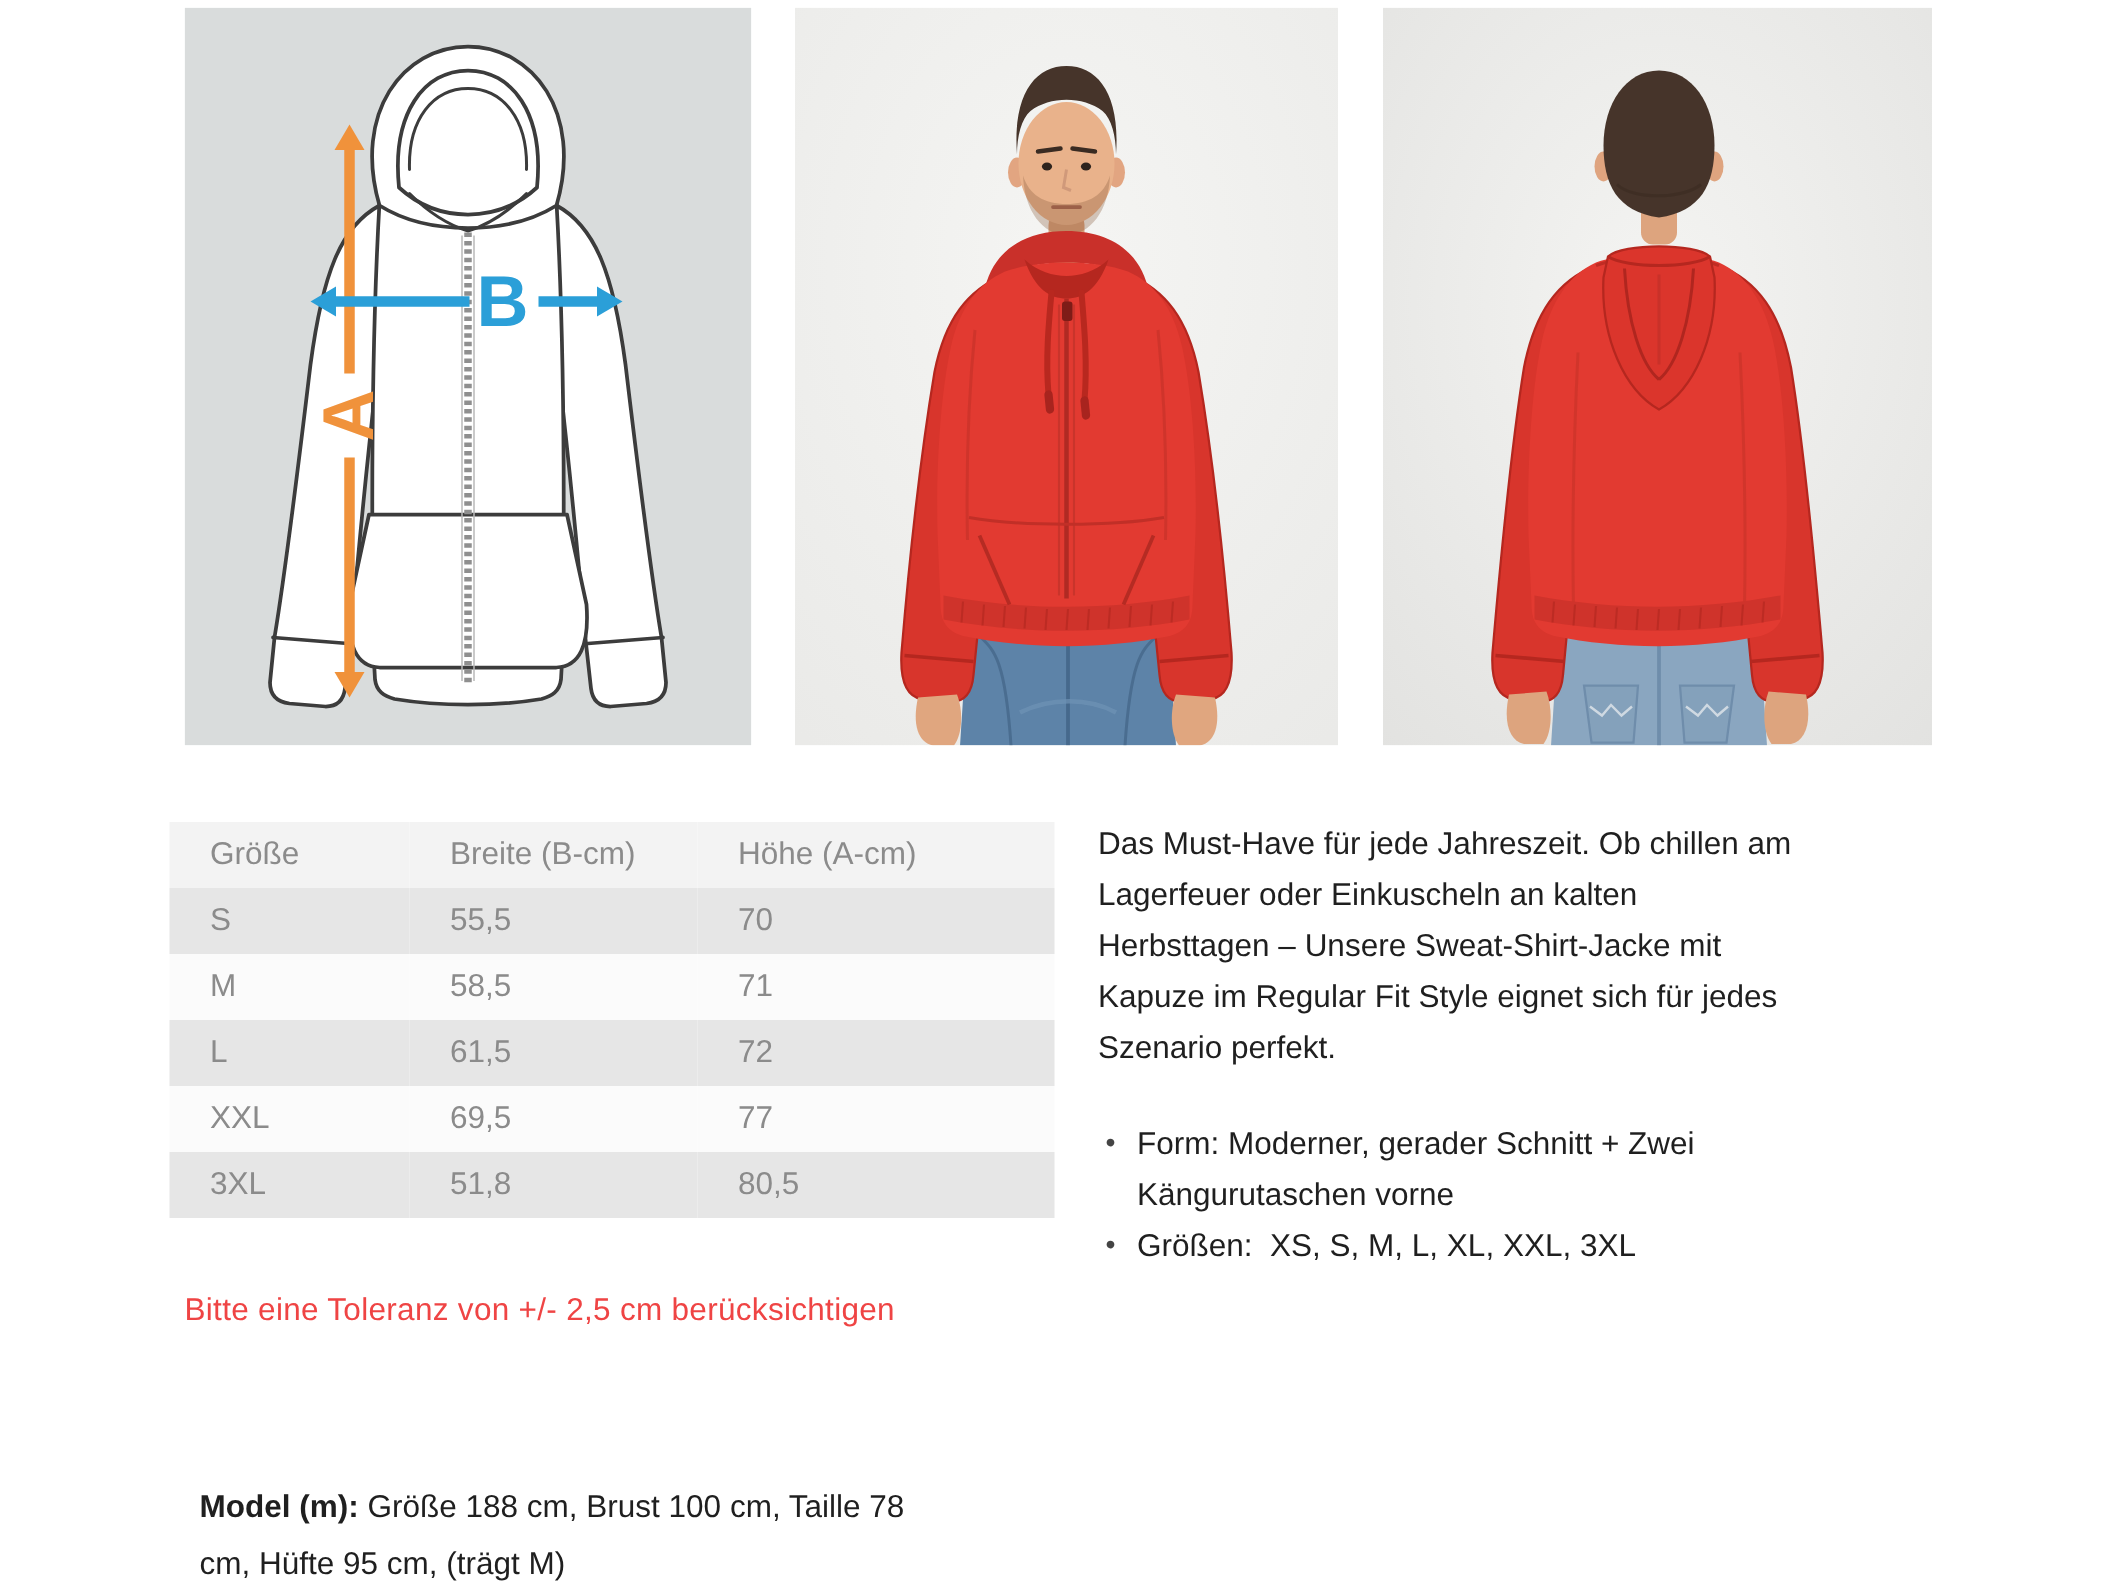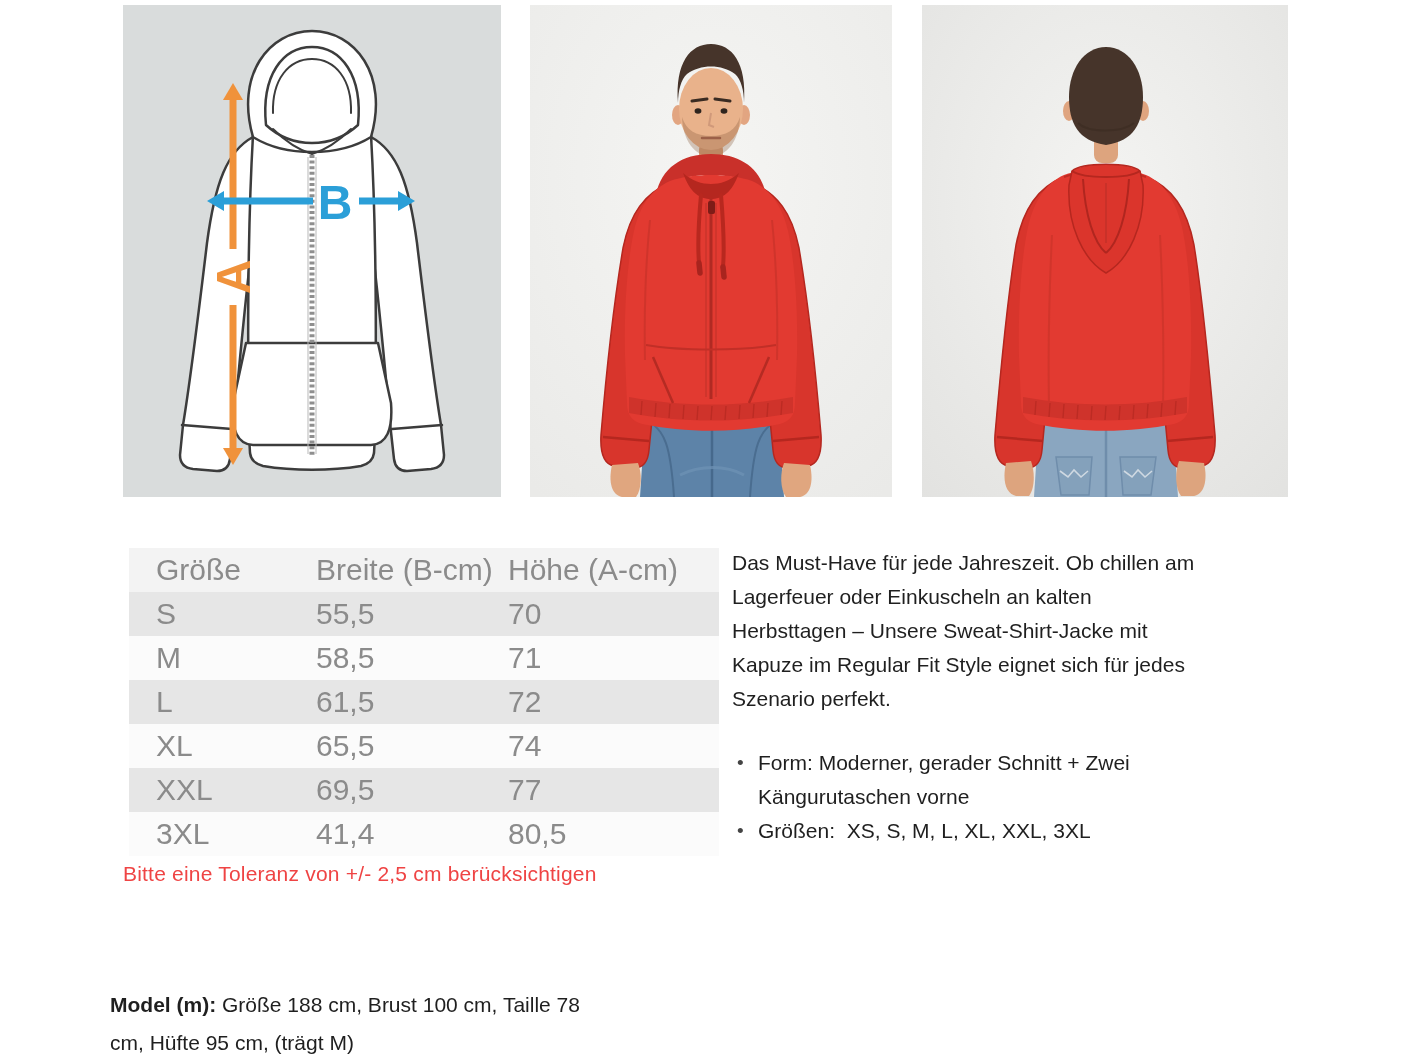--- a/index.html
+++ b/index.html
@@ -11,40 +11,40 @@
     color:#212121;
   }
   .panel { position:absolute; top:5px; height:492px; overflow:hidden; }
   .panel svg { display:block; width:100%; height:100%; }
   .panel-diagram { left:123px; width:378px; }
   .panel-front   { left:530px; width:362px; }
   .panel-back    { left:922px; width:366px; }
 
   
   .size-table {
-    position:absolute; left:129px; top:548px; width:590px;
+    position:absolute; left:113px; top:548px; width:590px;
     border-collapse:collapse; table-layout:fixed;
-    font-size:30px; color:#8b8b8b;
+    font-size:21px; color:#8b8b8b;
   }
   .size-table col.c1 { width:160px; }
   .size-table col.c2 { width:192px; }
   .size-table th, .size-table td {
     height:44px; font-weight:normal; text-align:left; vertical-align:middle;
     padding:0 0 0 27px; white-space:nowrap;
   }
   .size-table thead tr { background:#f3f3f3; }
   .size-table tbody tr:nth-child(odd)  { background:#e6e6e6; }
   .size-table tbody tr:nth-child(even) { background:#fbfbfb; }
 
   .tolerance-note {
     position:absolute; left:123px; top:862px; width:600px;
     font-size:21px; color:#ef4444; letter-spacing:0.2px;
   }
   .model-info {
-    position:absolute; left:110px; top:986px; width:500px;
+    position:absolute; left:133px; top:986px; width:500px;
     font-size:21px; line-height:38px; color:#1f1f1f;
   }
   .model-info strong { font-weight:bold; }
 
   
   .desc-col { position:absolute; left:732px; top:546px; width:478px; }
   .desc-intro { font-size:21px; line-height:34px; color:#1f1f1f; }
   .desc-bullets { list-style:none; margin-top:30px; }
   .desc-bullets li {
     position:relative; padding-left:26px;
@@ -289,32 +289,27 @@
         <td>M</td>
         <td>58,5</td>
         <td>71</td>
       </tr>
       <tr>
         <td>L</td>
         <td>61,5</td>
         <td>72</td>
       </tr>
       <tr>
-        <td>XL</td>
-        <td>65,5</td>
-        <td>74</td>
-      </tr>
-      <tr>
         <td>XXL</td>
         <td>69,5</td>
         <td>77</td>
       </tr>
       <tr>
         <td>3XL</td>
-        <td>41,4</td>
+        <td>51,8</td>
         <td>80,5</td>
       </tr>
     </tbody>
   </table>
 
   <p class="tolerance-note">Bitte eine Toleranz von +/- 2,5 cm berücksichtigen</p>
 
   <p class="model-info"><strong>Model (m):</strong><span> Größe 188 cm, Brust 100 cm, Taille 78 cm, Hüfte 95 cm, (trägt M)</span></p>
 
   <div class="desc-col">

